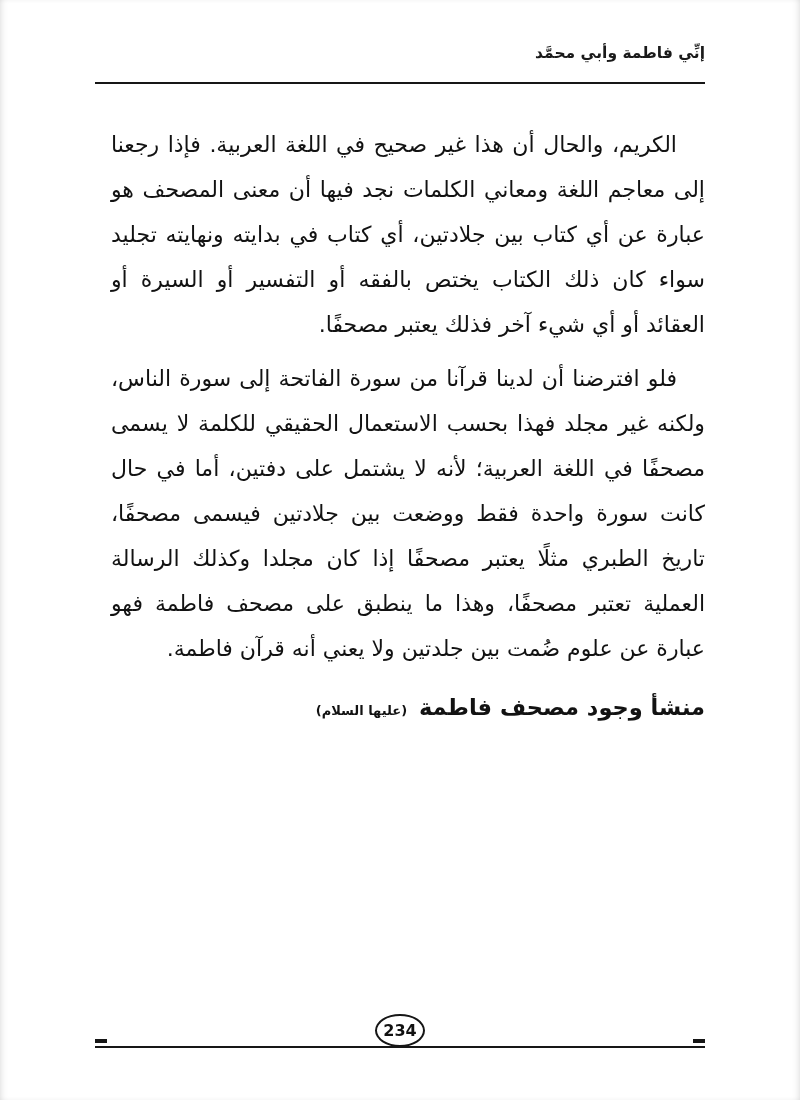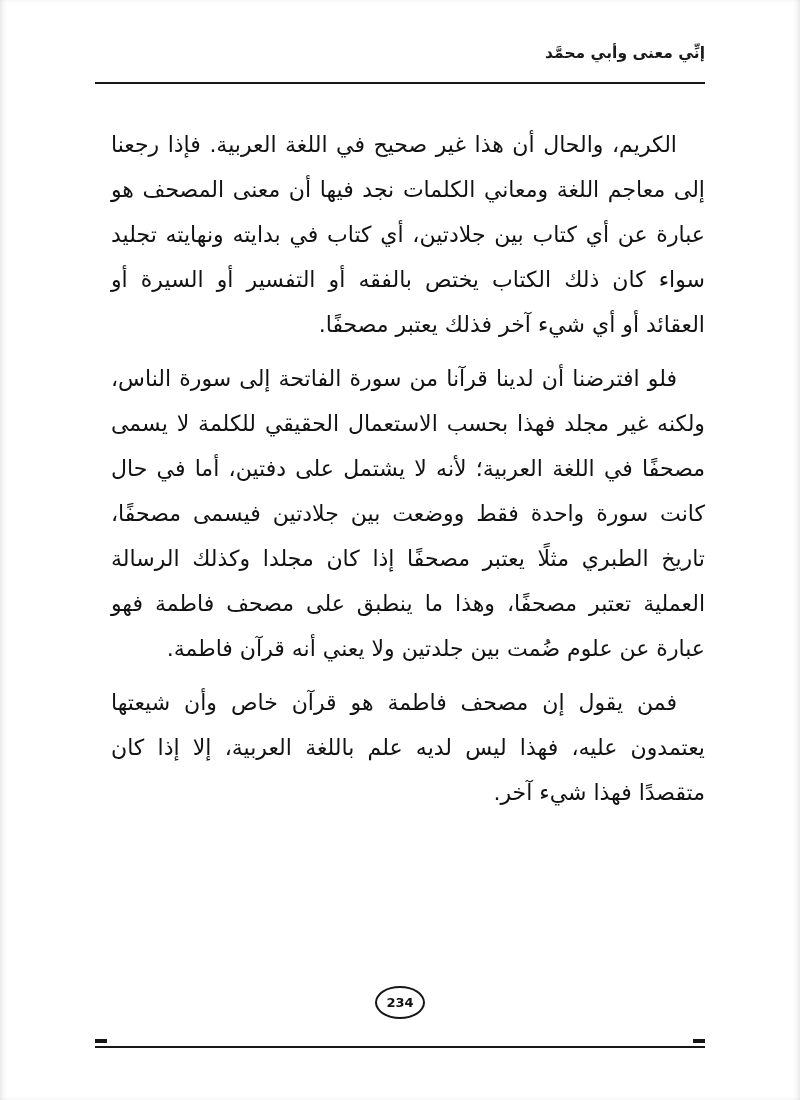--- a/index.html
+++ b/index.html
@@ -72,51 +72,54 @@
   .tick {
     position: absolute;
     top: 1039px;
     width: 12px; height: 4px;
     background: #161616;
   }
   .tick-left  { left: 95px; }
   .tick-right { right: 95px; }
   .page-number {
     position: absolute;
-    top: 986px; left: 50%;
+    top: 1014px; left: 50%;
     transform: translateX(-50%);
     width: 50px; height: 33px;
     border: 2px solid #161616;
     border-radius: 50%;
     background: #ffffff;
     display: flex;
     align-items: center;
     justify-content: center;
-    font-size: 13px;
+    font-size: 16px;
     font-weight: 700;
     direction: ltr;
     color: #111111;
   }
 </style>
 </head>
 <body>
 
 <div class="page">
 
   <div class="header">
-    <span class="header-book">إنِّي معنى وأبي محمَّد</span>
+    <span class="header-book">إنِّي فاطمة وأبي محمَّد</span>
   </div>
 
   <div class="header-rule"></div>
 
   <div class="body">
     <p class="para">الكريم، والحال أن هذا غير صحيح في اللغة العربية. فإذا رجعنا إلى معاجم اللغة ومعاني الكلمات نجد فيها أن معنى المصحف هو عبارة عن أي كتاب بين جلادتين، أي كتاب في بدايته ونهايته تجليد سواء كان ذلك الكتاب يختص بالفقه أو التفسير أو السيرة أو العقائد أو أي شيء آخر فذلك يعتبر مصحفًا.</p>
     <p class="para">فلو افترضنا أن لدينا قرآنا من سورة الفاتحة إلى سورة الناس، ولكنه غير مجلد فهذا بحسب الاستعمال الحقيقي للكلمة لا يسمى مصحفًا في اللغة العربية؛ لأنه لا يشتمل على دفتين، أما في حال كانت سورة واحدة فقط ووضعت بين جلادتين فيسمى مصحفًا، تاريخ الطبري مثلًا يعتبر مصحفًا إذا كان مجلدا وكذلك الرسالة العملية تعتبر مصحفًا، وهذا ما ينطبق على مصحف فاطمة فهو عبارة عن علوم ضُمت بين جلدتين ولا يعني أنه قرآن فاطمة.</p>
-    <p class="para">فمن يقول إن مصحف فاطمة هو قرآن خاص وأن شيعتها يعتمدون عليه، فهذا ليس لديه علم باللغة العربية، إلا إذا كان متقصدًا فهذا شيء آخر.</p>
 
+    <h2 class="heading">
+      <span>منشأ وجود مصحف فاطمة</span>
+      <span class="honorific">(عليها السلام)</span>
+    </h2>
 
   </div>
 
   <div class="footer-rule"></div>
   <div class="tick tick-left"></div>
   <div class="tick tick-right"></div>
 
   <div class="page-number">234</div>
 
 </div>

